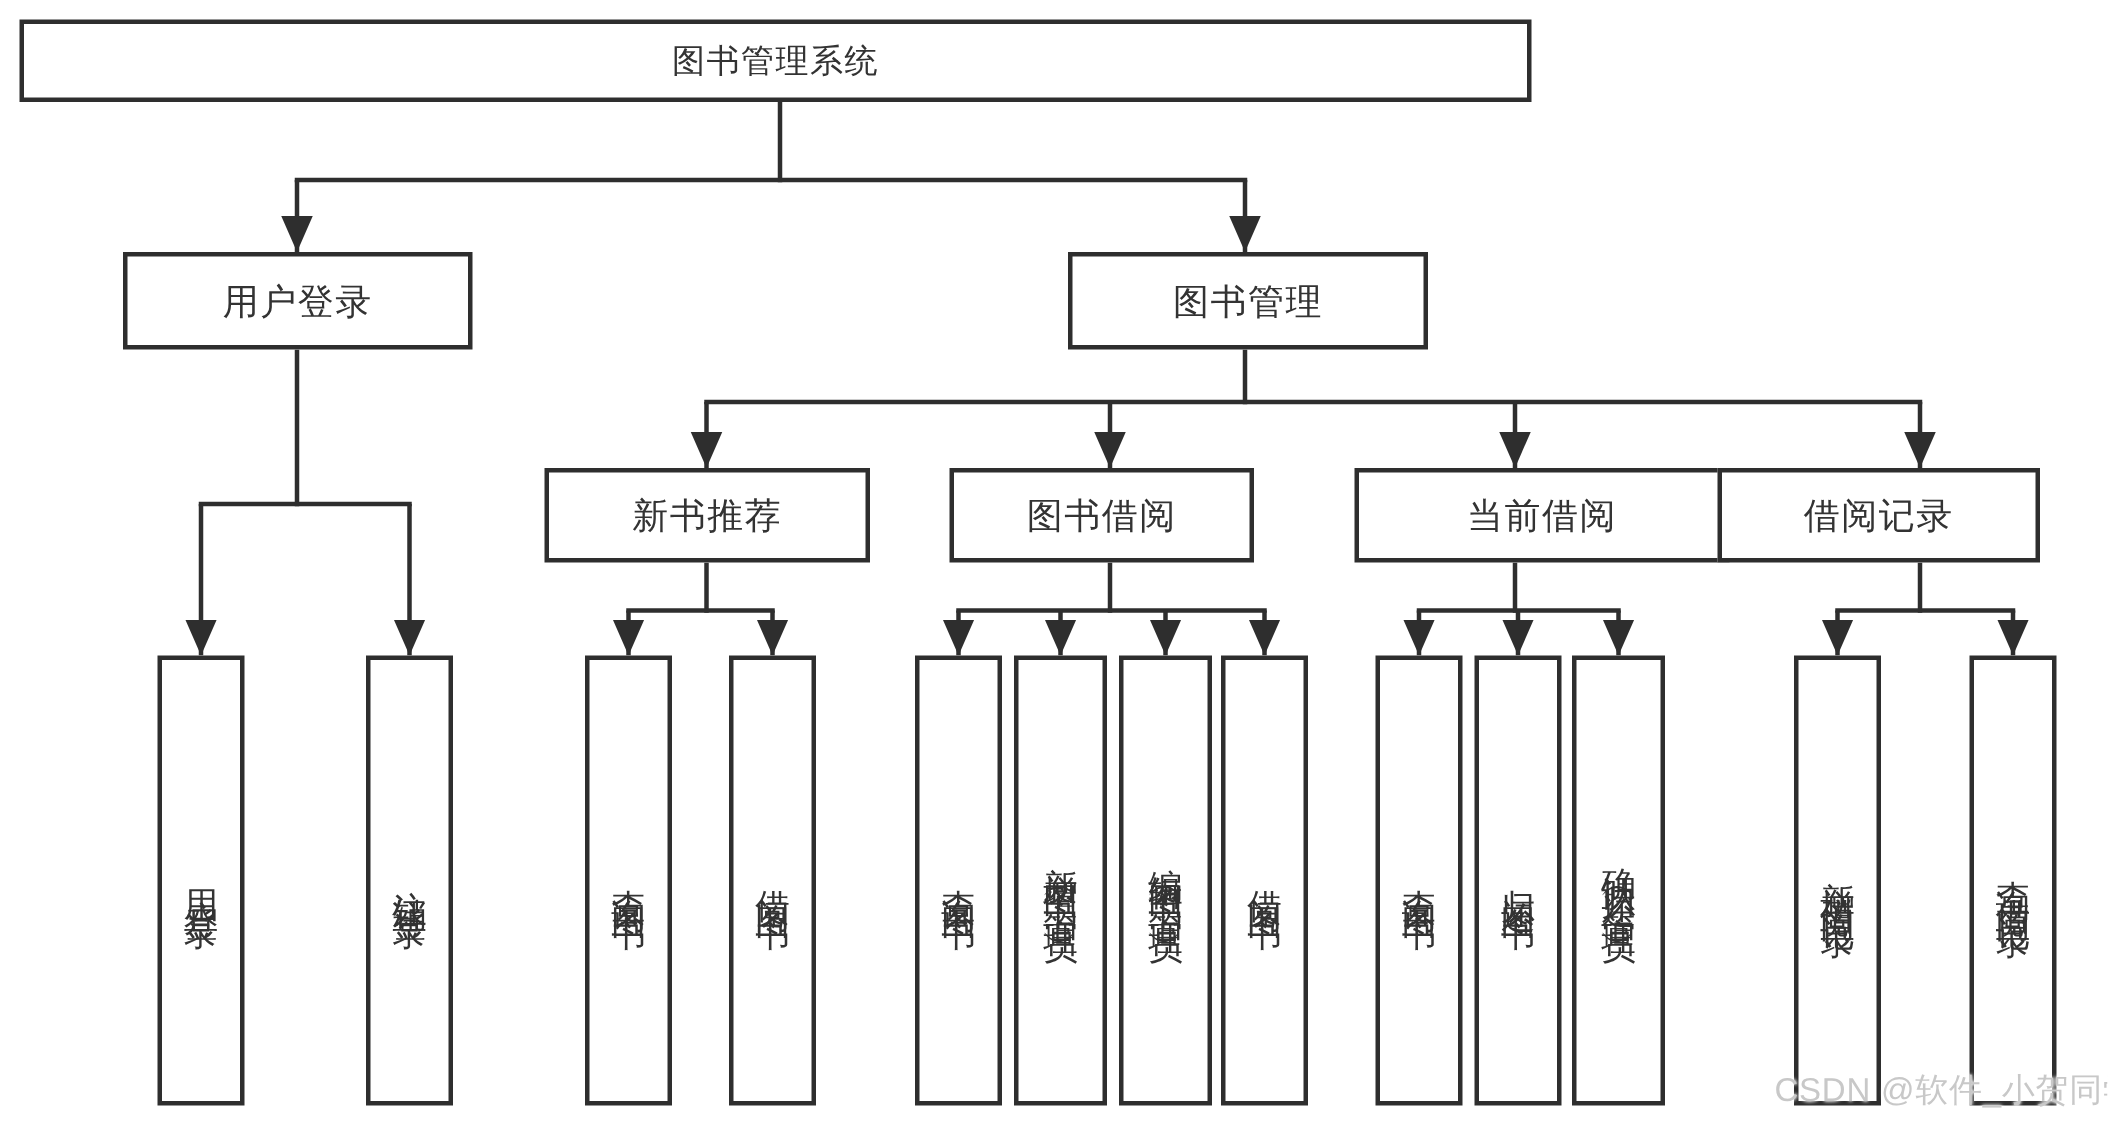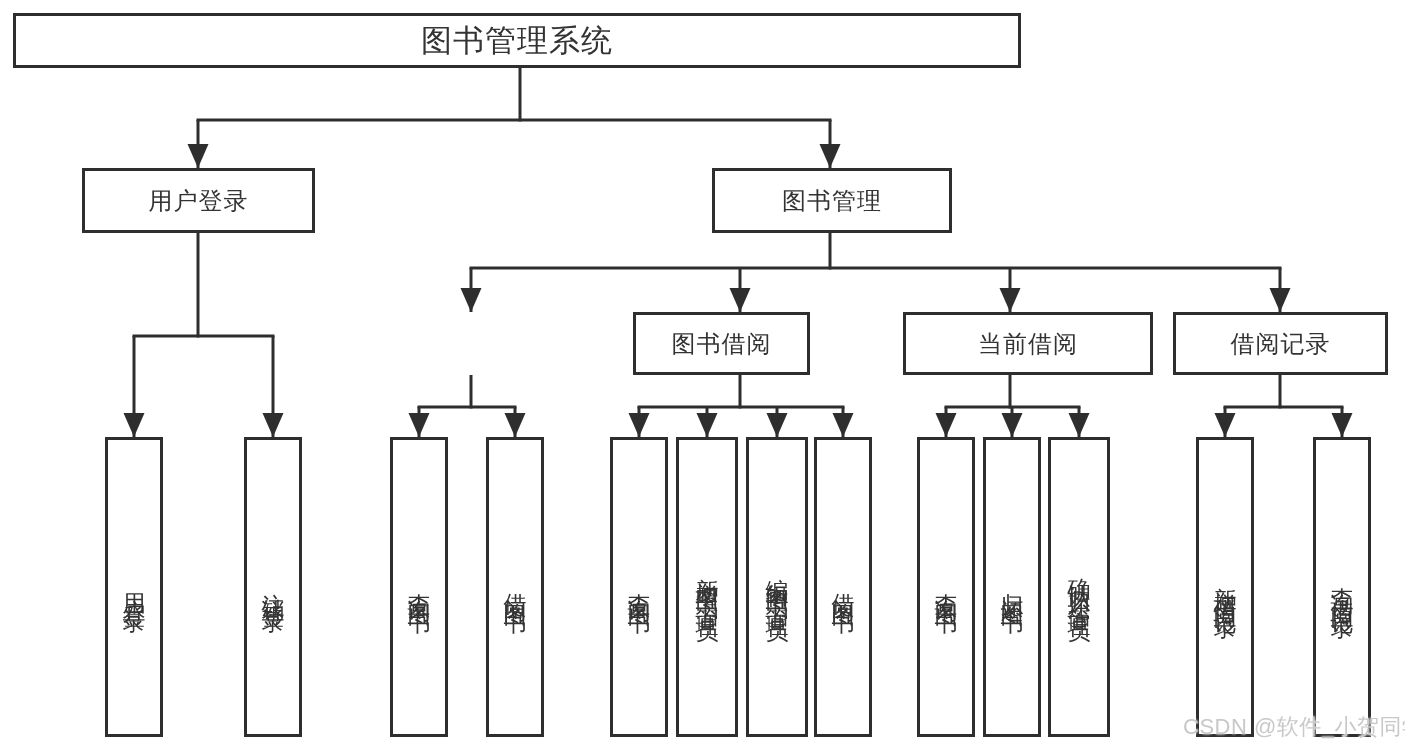--- a/index.html
+++ b/index.html
@@ -8,21 +8,21 @@
     font-family:"Liberation Sans", sans-serif; overflow:hidden;
   }
   svg.wires { position:absolute; left:0; top:0; width:1405px; height:747px; }
   .node {
     position:absolute; box-sizing:border-box;
     border:3px solid #2e2e2e; background:#ffffff;
     display:flex; align-items:center; justify-content:center;
     color:#333333; z-index:2;
   }
   .node.h { font-size:24px; letter-spacing:1px; white-space:nowrap; }
-  .node.root { font-size:31px; }
+  .node.root { font-size:22px; }
   .node.v {
     writing-mode:vertical-rl; text-orientation:mixed;
     font-size:23px; letter-spacing:6px; line-height:1;
   }
   .watermark {
     position:absolute; left:1183px; top:712px; z-index:5;
     font-size:22px; color:#c8c8c8; letter-spacing:0.5px; white-space:nowrap;
     text-shadow:0 0 2px #ffffff, 0 0 3px #ffffff;
   }
 </style>
@@ -93,23 +93,24 @@
         <line x1="1342" y1="407" x2="1342" y2="437" marker-end="url(#arw)"></line>
       </g>
     </g>
   </svg>
 
   <div class="node h root" style="left:13px;top:13px;width:1008px;height:55px">图书管理系统</div>
 
   <div class="node h" style="left:82px;top:168px;width:233px;height:65px">用户登录</div>
   <div class="node h" style="left:712px;top:168px;width:240px;height:65px">图书管理</div>
 
-  <div class="node h" style="left:633px;top:312px;width:177px;height:63px">图书借阅</div>
+  <div class="node h" style="left:363px;top:312px;width:217px;height:63px">新书推荐</div>
+  <div class="node h" style="left:633px;top:312px;width:203px;height:63px">图书借阅</div>
   <div class="node h" style="left:903px;top:312px;width:250px;height:63px">当前借阅</div>
-  <div class="node h" style="left:1173px;top:312px;width:215px;height:63px">借阅记录</div>
+  <div class="node h" style="left:1145px;top:312px;width:215px;height:63px">借阅记录</div>
 
   <div class="node v" style="left:105px;top:437px;width:58px;height:300px">用户登录</div>
   <div class="node v" style="left:244px;top:437px;width:58px;height:300px">注销登录</div>
 
   <div class="node v" style="left:390px;top:437px;width:58px;height:300px">查询图书</div>
   <div class="node v" style="left:486px;top:437px;width:58px;height:300px">借阅图书</div>
 
   <div class="node v" style="left:610px;top:437px;width:58px;height:300px">查询图书</div>
   <div class="node v" style="left:676px;top:437px;width:62px;height:300px">新增图书（管理员）</div>
   <div class="node v" style="left:746px;top:437px;width:62px;height:300px">编辑图书（管理员）</div>

